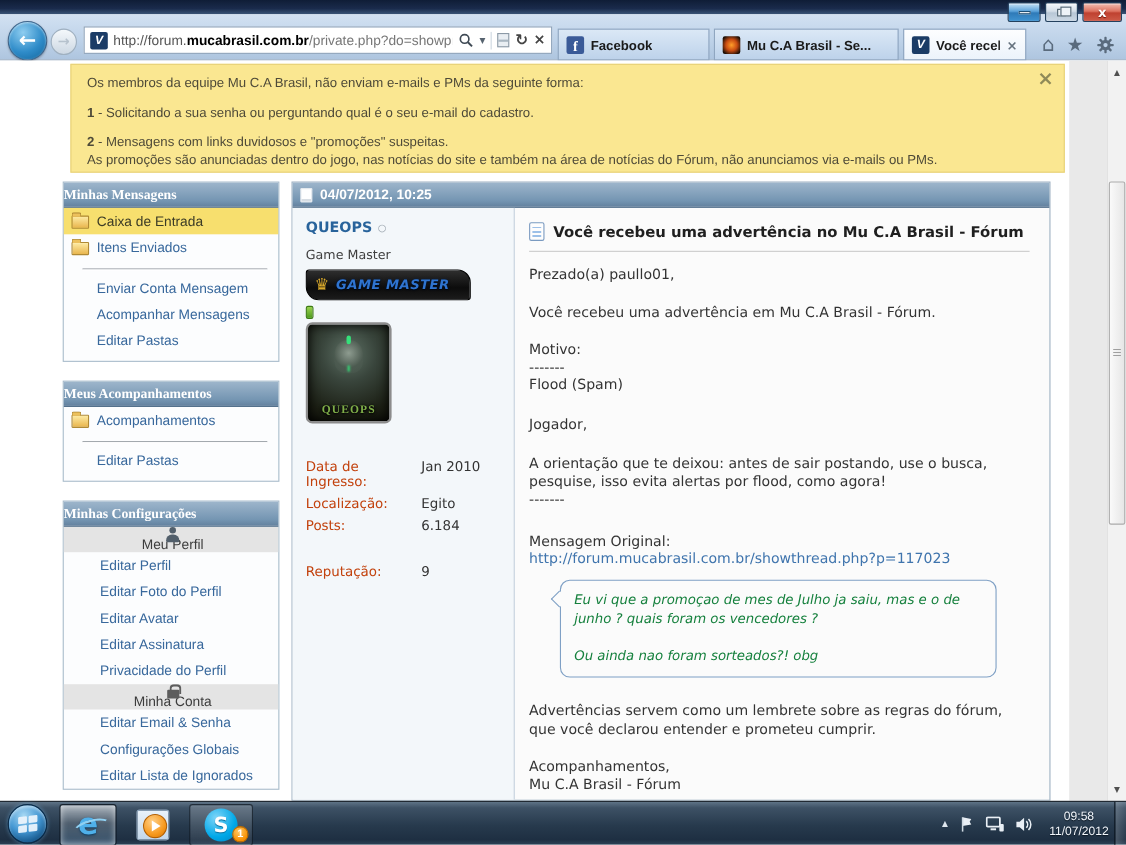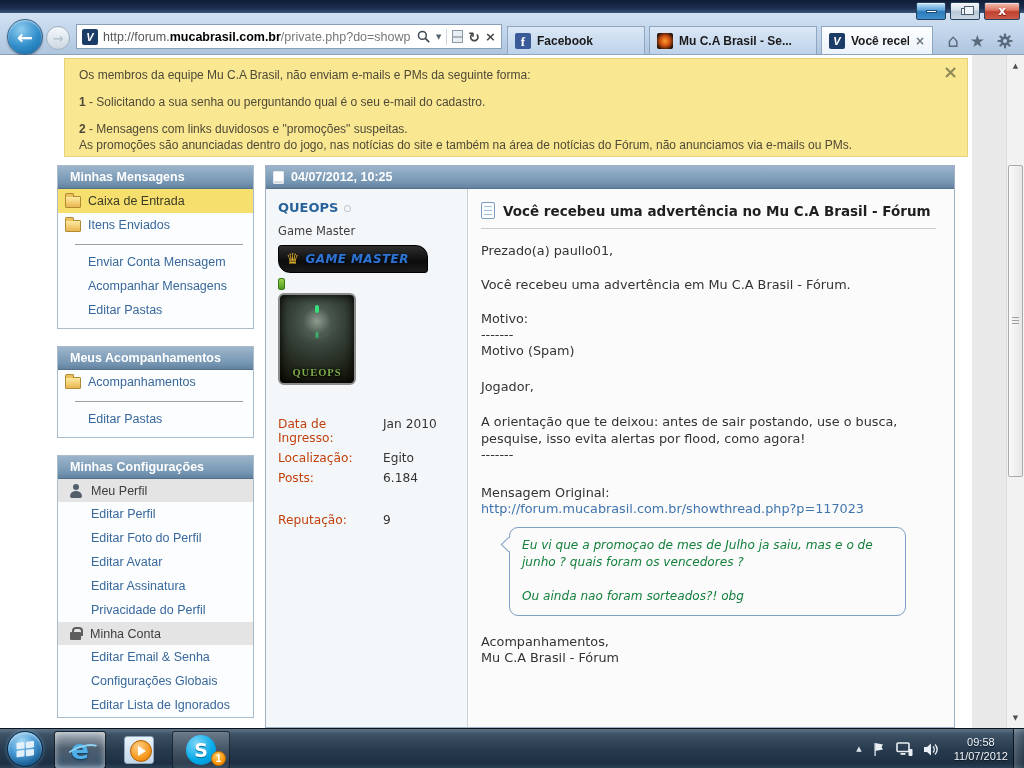--- a/index.html
+++ b/index.html
@@ -73,30 +73,30 @@
   .notice .nline { white-space:nowrap; overflow:hidden; }
   .notice .gap { margin-top:13px; }
   .notice b { font-weight:bold; }
   .notice-close { position:absolute; top:2px; right:9px; font-size:18px; font-weight:bold; color:#8f8a58; }
 
   
   .sidebar { position:absolute; left:57px; top:110px; width:197px; }
   .panel { border:1px solid #a9bccb; background:#fcfdfe; margin-bottom:17px; }
   .panel-header { height:23px; background:linear-gradient(180deg,#9db5cb 0%,#7495b2 75%,#63819e 100%);
     border-bottom:1px solid #54718c; color:#fff; font-weight:bold; font-size:12.5px;
-    display:flex; align-items:center; padding:0 12px; }
+    display:flex; align-items:center; padding:0 0;font-family:Liberation Serif, serif; }
   .srow { height:24px; display:flex; align-items:center; gap:7px; padding:0 7px; font-size:12.5px;
     color:#38689c; white-space:nowrap; }
   .srow.selected { background:#f7df6e; color:#3b3b26; }
   .sdivider { border-top:1px solid #9aa0a6; border-bottom:1px solid #fff; margin:7px 10px 4px 17px; }
   .slink { height:24px; display:flex; align-items:center; padding-left:30px; font-size:12.5px;
     color:#38689c; white-space:nowrap; }
   .pad-b { height:6px; }
   .group-header { height:23px; background:#e4e4e4; display:flex; align-items:center; gap:9px;
-    padding:0 8px 0 11px; color:#3d3d3d; font-size:12.5px; }
+    padding:0 8px 0 11px; color:#3d3d3d; font-size:12.5px;flex-direction:column; }
   .group-link { height:24px; display:flex; align-items:center; padding-left:33px; color:#38689c;
     font-size:12.5px; white-space:nowrap; }
 
   .folder-ic { width:16px; height:12px; min-width:16px; position:relative; margin-top:2px;
     background:linear-gradient(180deg,#fdeaa2,#e9b64e); border:1px solid #b08a35; border-radius:1px; }
   .folder-ic::before { content:''; position:absolute; top:-4px; left:-1px; width:7px; height:3px;
     background:#ecc05c; border:1px solid #b08a35; border-bottom:none; border-radius:2px 2px 0 0; }
   .user-ic { width:13px; height:13px; min-width:13px; position:relative; }
   .user-ic::before { content:''; position:absolute; left:3.5px; top:0; width:6px; height:6px;
     border-radius:50%; background:#525f6b; }
@@ -395,31 +395,32 @@
 
       <div class="msgcol">
         <div class="subject">
           <span class="doc-blue"></span>
           <span>Você recebeu uma advertência no Mu C.A Brasil - Fórum</span>
         </div>
         <div class="mline mt14">Prezado(a) paullo01,</div>
         <div class="mline mt18">Você recebeu uma advertência em Mu C.A Brasil - Fórum.</div>
         <div class="mline mt18">Motivo:</div>
         <div class="mline">-------</div>
-        <div class="mline">Motivo (Spam)</div>
+        <div class="mline">Flood (Spam)</div>
         <div class="mline mt20">Jogador,</div>
         <div class="mpar mt18">A orientação que te deixou: antes de sair postando, use o busca, pesquise, isso evita alertas por flood, como agora!</div>
         <div class="mline">-------</div>
         <div class="mline mt22">Mensagem Original:</div>
         <div class="mline mlink">http://forum.mucabrasil.com.br/showthread.php?p=117023</div>
         <div class="bubble">
           <span class="tail"></span>
           <div class="qpar">Eu vi que a promoçao de mes de Julho ja saiu, mas e o de junho ? quais foram os vencedores ?</div>
           <div class="qpar mt17">Ou ainda nao foram sorteados?! obg</div>
         </div>
+        <div class="mpar mt22">Advertências servem como um lembrete sobre as regras do fórum, que você declarou entender e prometeu cumprir.</div>
         <div class="mline mt18">Acompanhamentos,</div>
         <div class="mline">Mu C.A Brasil - Fórum</div>
       </div>
     </div>
   </div>
 
   <div class="gutter"></div>
 
   <div class="scrollbar">
     <div class="sb-btn up icon">▲</div>

